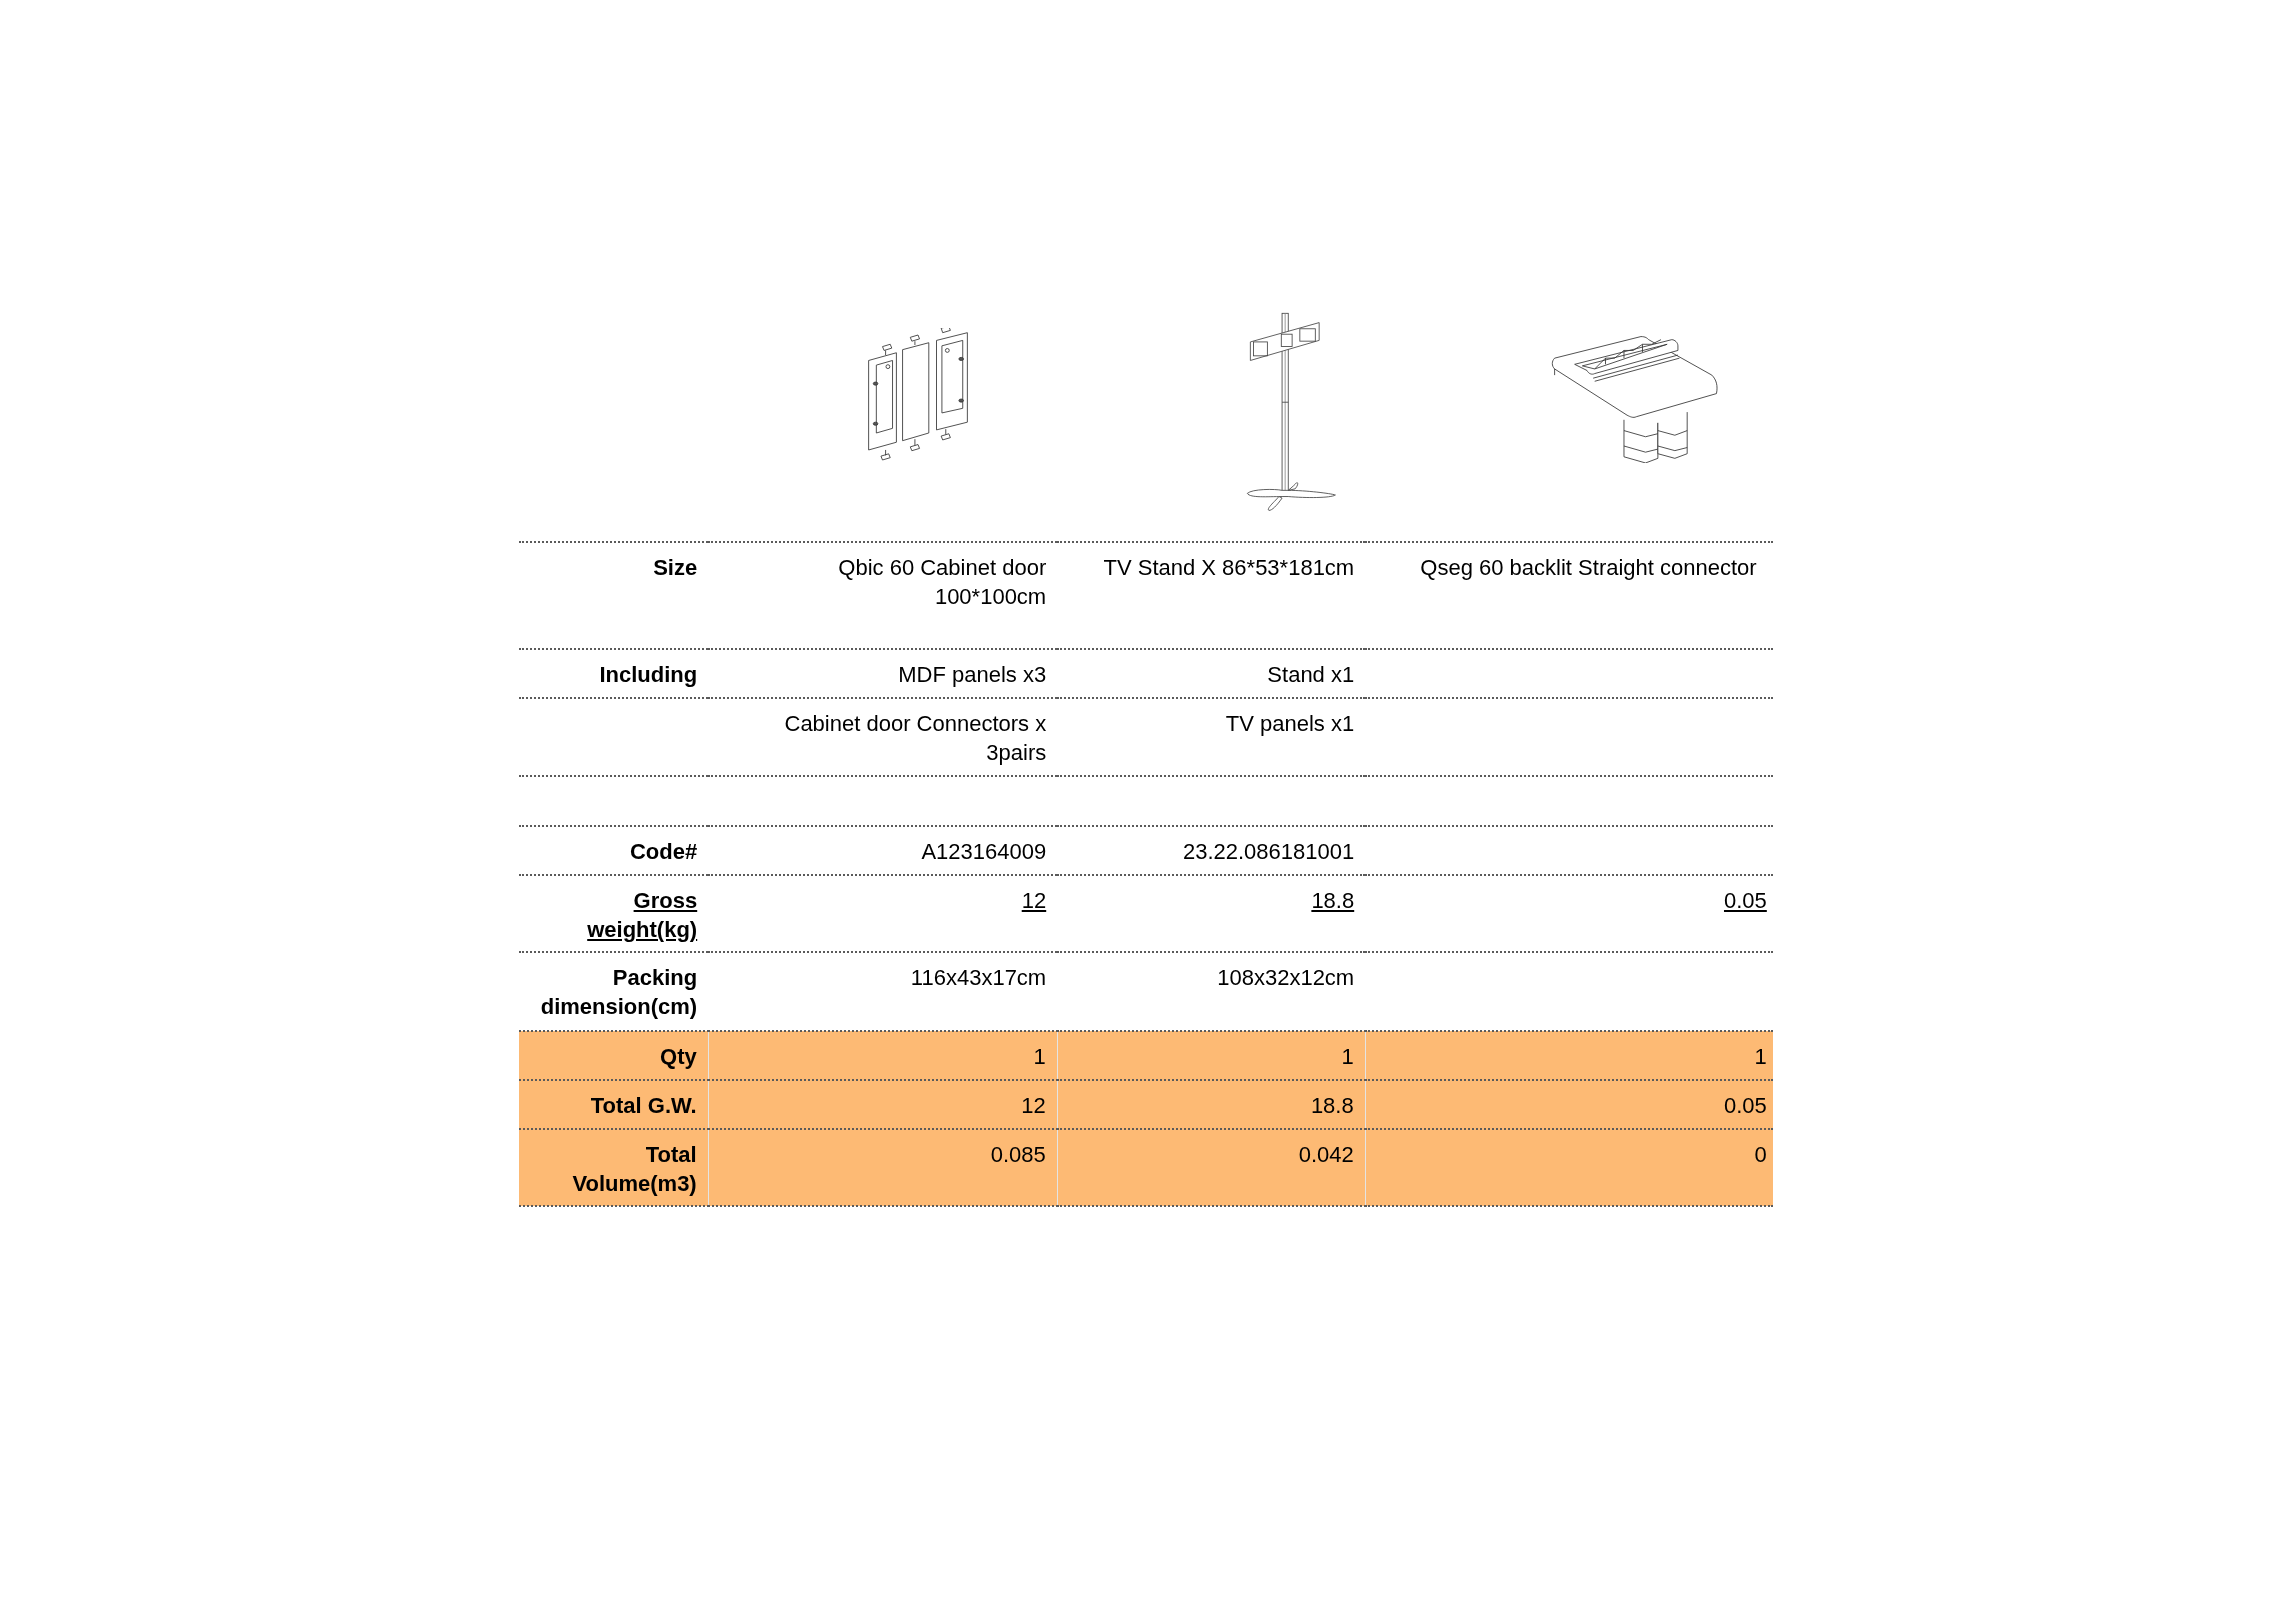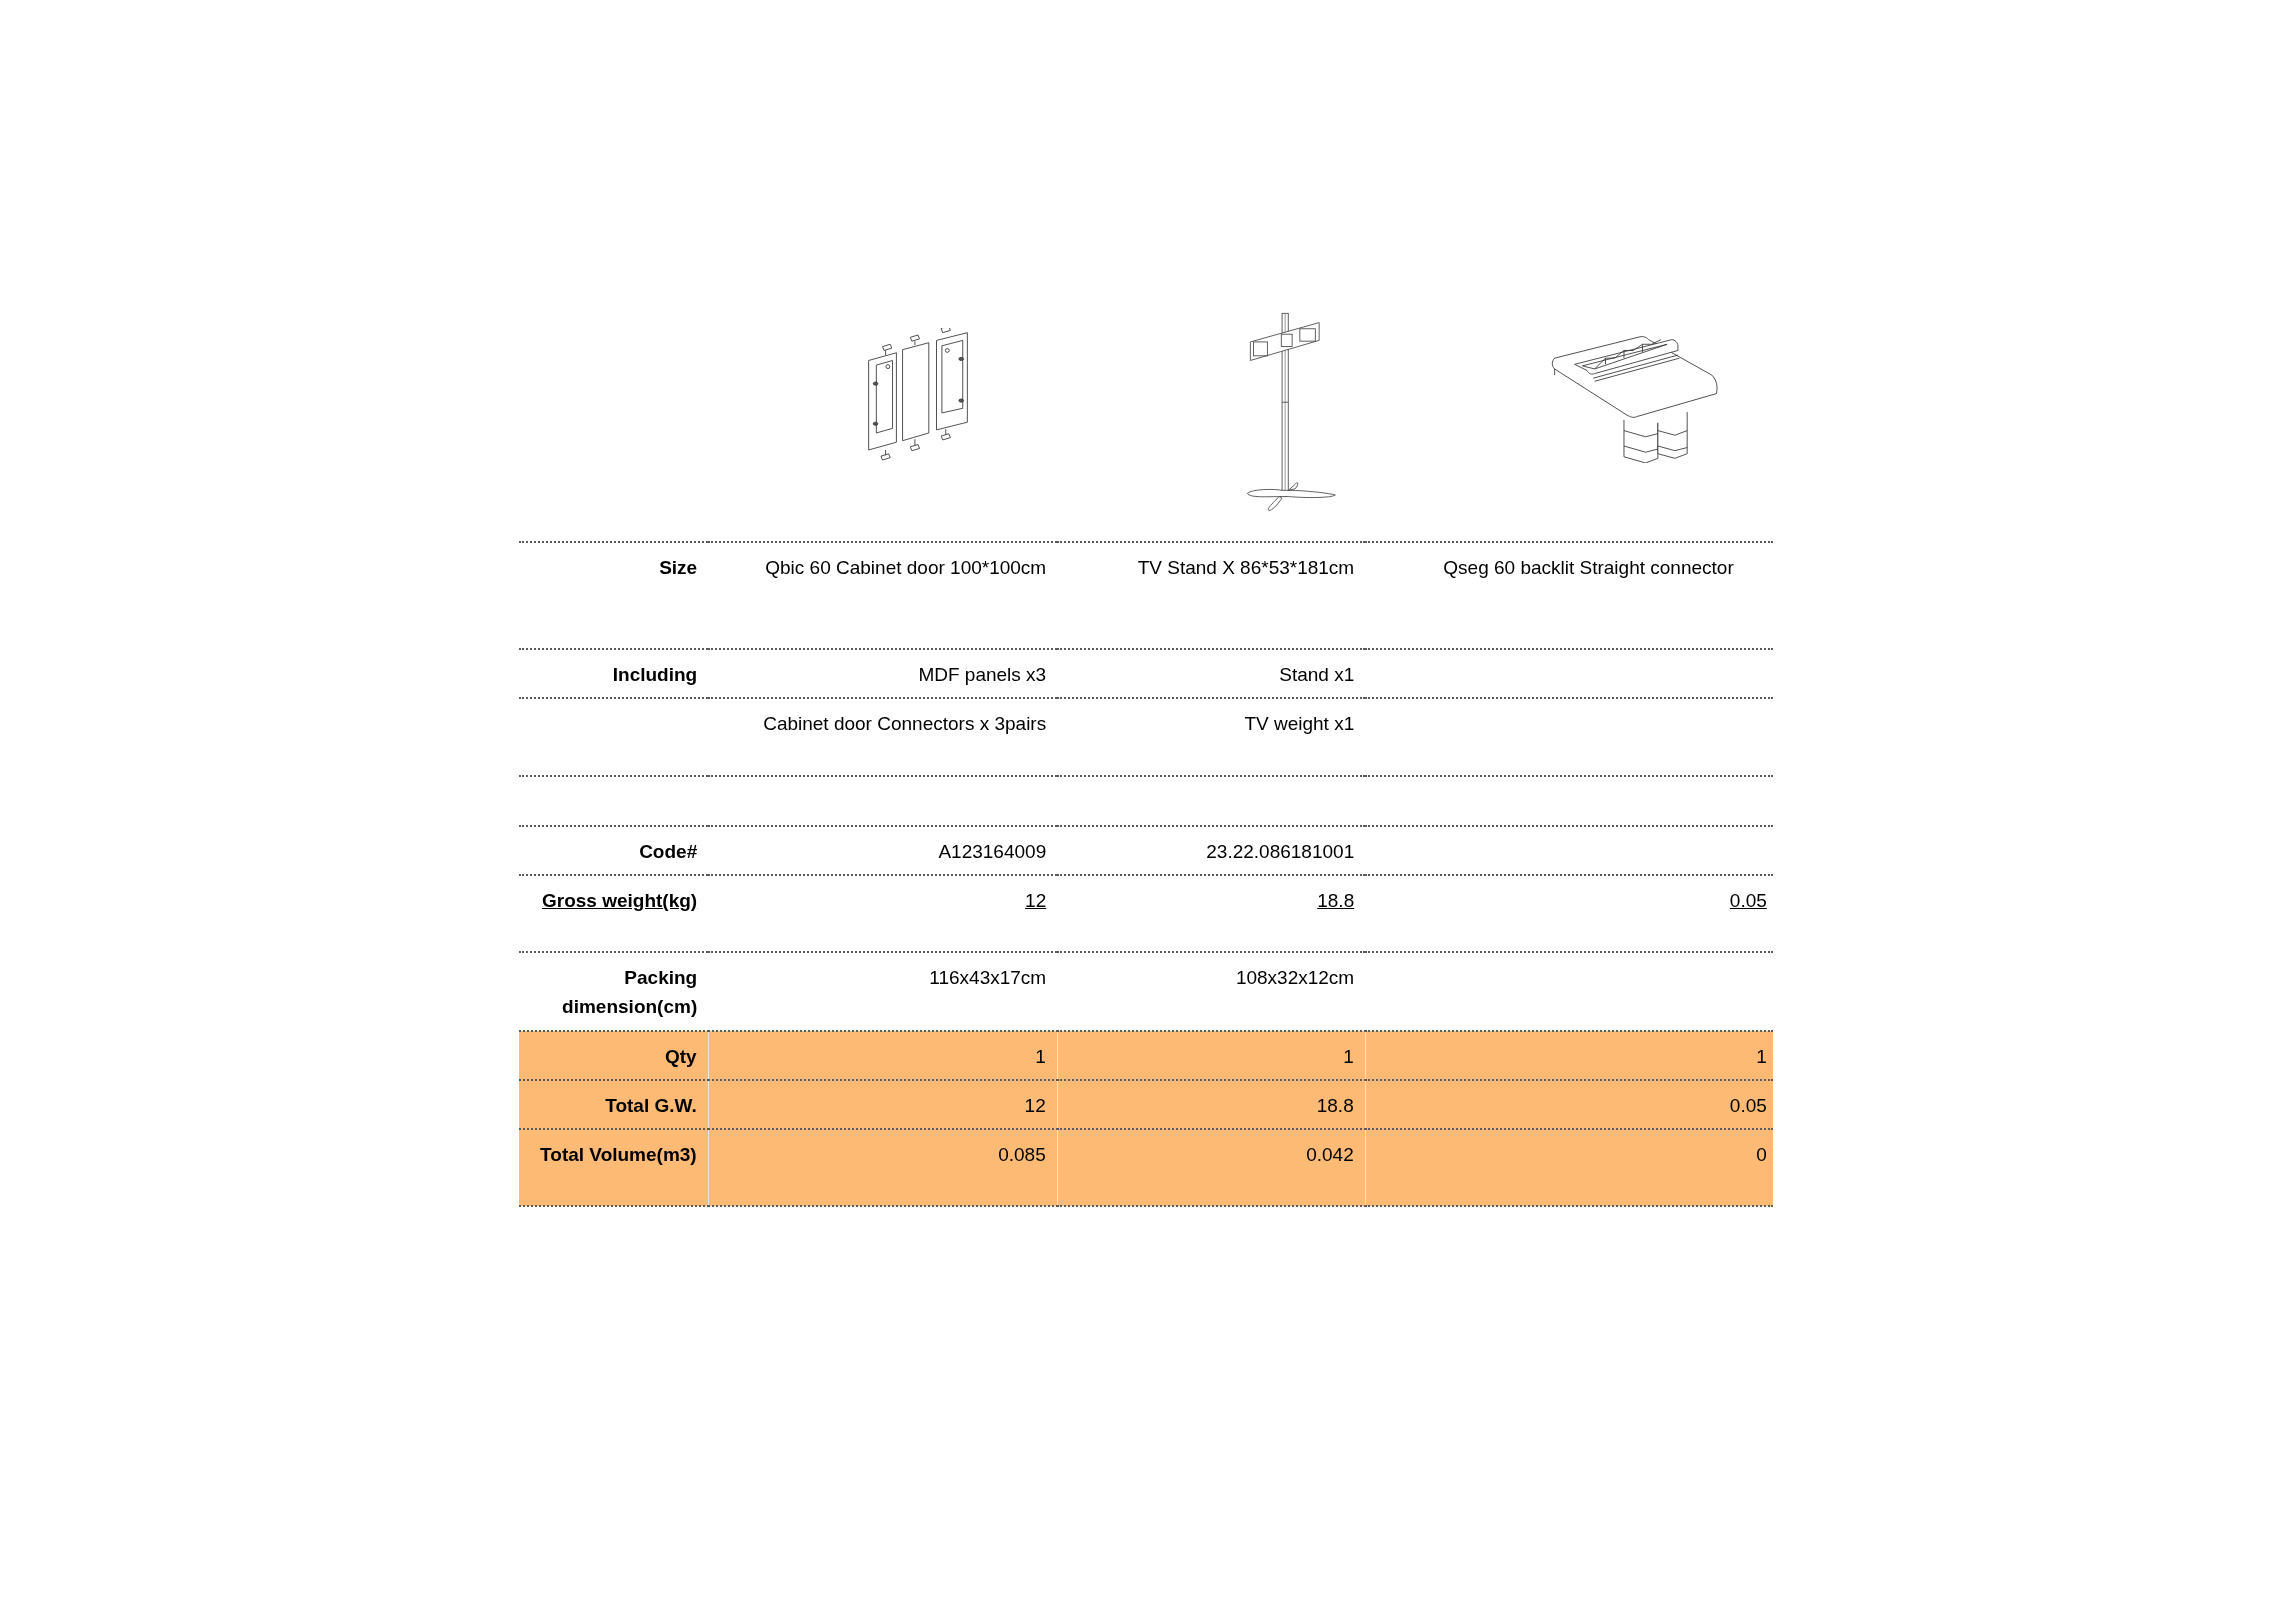--- a/index.html
+++ b/index.html
@@ -37,21 +37,21 @@
   .spec-table col.c3 { width: 408px; }
   .spec-table tr {
     border-top: 2.3px dotted #5a5a5a;
   }
   .spec-table tr:last-child {
     border-bottom: 2.3px dotted #5a5a5a;
   }
   .spec-table td {
     vertical-align: top;
     padding: 10px 10.8px 0 10.8px;
-    font-size: 19px;
+    font-size: 22px;
     line-height: 29px;
     text-align: right;
     white-space: normal;
     box-sizing: border-box;
   }
   .spec-table td.label {
     font-weight: bold;
   }
   .spec-table td.center {
     text-align: center;
@@ -155,21 +155,21 @@
     </tr>
     <tr style="height:49px;">
       <td class="label">Including</td>
       <td class="pre">MDF panels   x3</td>
       <td class="pre">Stand   x1</td>
       <td></td>
     </tr>
     <tr style="height:78px;">
       <td class="label"></td>
       <td style="padding-left:15.5px;">Cabinet door Connectors x 3pairs</td>
-      <td>TV weight x1</td>
+      <td>TV panels x1</td>
       <td></td>
     </tr>
     <tr style="height:50px;">
       <td class="label"></td>
       <td></td>
       <td></td>
       <td></td>
     </tr>
     <tr style="height:49px;">
       <td class="label">Code#</td>

